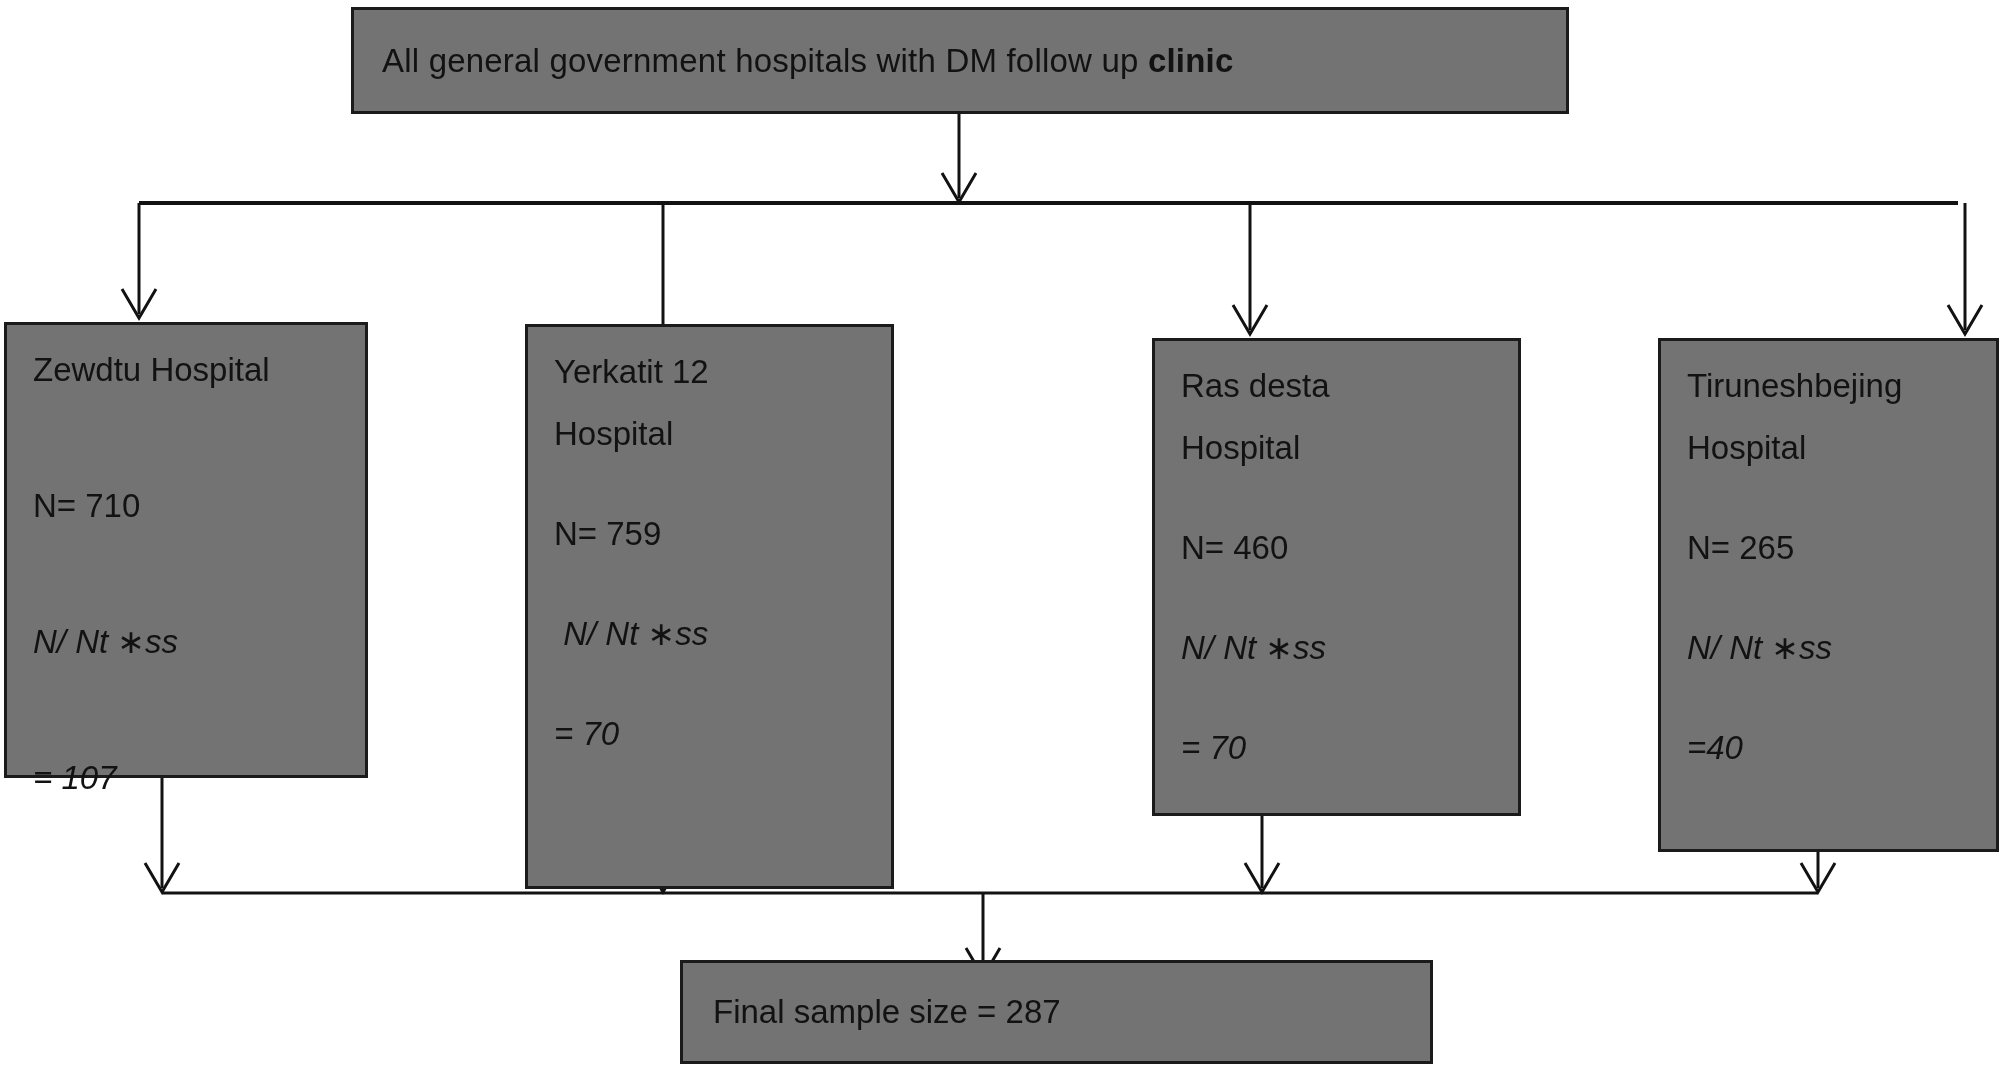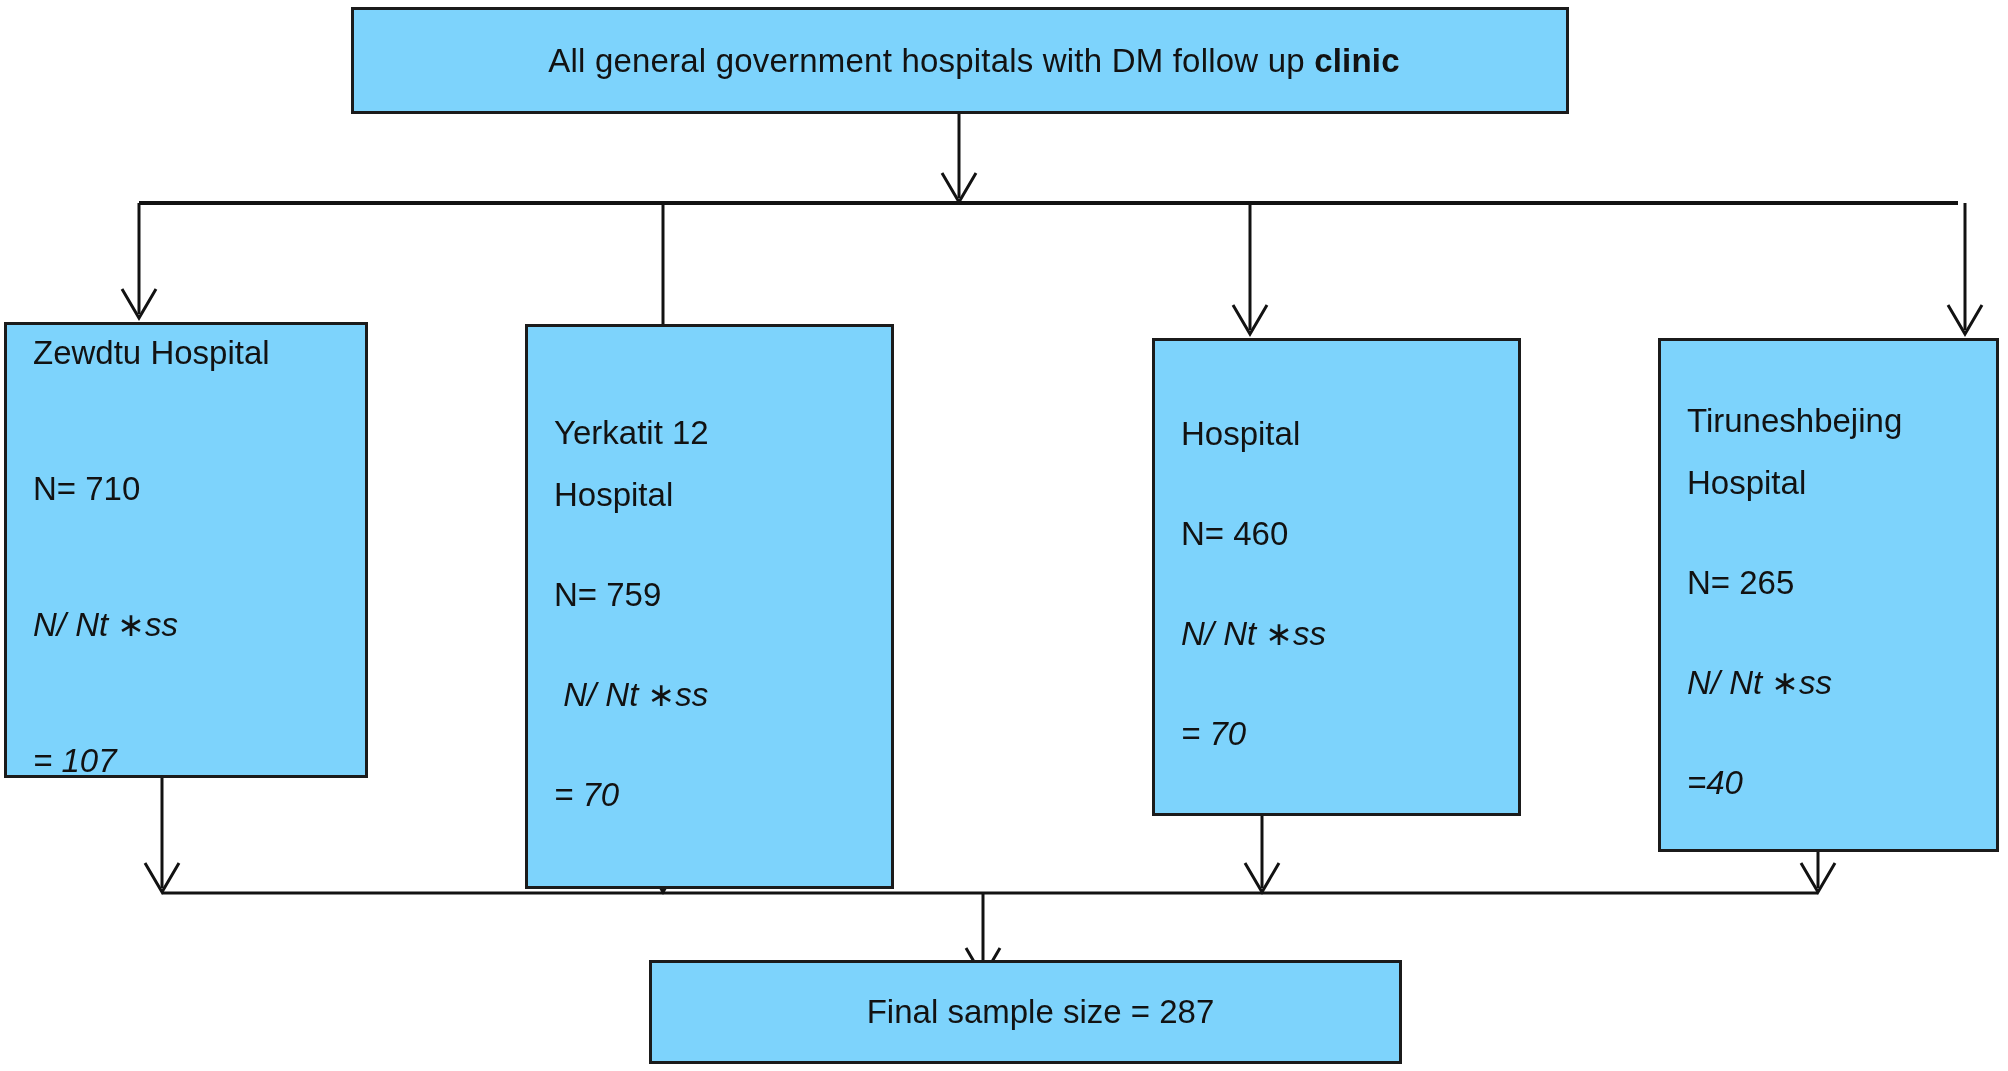--- a/index.html
+++ b/index.html
@@ -18,23 +18,22 @@
   }
   #connectors {
     position: absolute;
     left: 0; top: 0;
     width: 2008px;
     height: 1071px;
   }
   .node {
     position: absolute;
     border: 3px solid #1b1b1b;
-    background: #7dd3fc;
+    background: #737373;
     box-sizing: border-box;
-    justify-content: center;
   }
   .title-box {
     left: 351px; top: 7px;
     width: 1218px; height: 107px;
     display: flex;
     align-items: center;
     padding-left: 28px;
     font-size: 33px;
     letter-spacing: 0.2px;
   }
@@ -50,21 +49,21 @@
     white-space: pre;
   }
   .hospital-box .spaced { margin-top: 38px; }
   .hospital-box .formula,
   .hospital-box .result { font-style: italic; }
   #box-hospital-1 { left: 4px;    top: 322px; width: 364px; height: 456px; gap: 36px; }
   #box-hospital-2 { left: 525px;  top: 324px; width: 369px; height: 565px; }
   #box-hospital-3 { left: 1152px; top: 338px; width: 369px; height: 478px; }
   #box-hospital-4 { left: 1658px; top: 338px; width: 341px; height: 514px; }
   .final-box {
-    left: 649px; top: 960px;
+    left: 680px; top: 960px;
     width: 753px; height: 104px;
     display: flex;
     align-items: center;
     padding-left: 30px;
     font-size: 33px;
   }
   .stroke {
     stroke: #121212;
     stroke-width: 3;
     fill: none;
@@ -141,20 +140,21 @@
 
   <div class="node hospital-box" id="box-hospital-2">
     <div class="line name">Yerkatit 12</div>
     <div class="line name">Hospital</div>
     <div class="line population spaced">N= 759</div>
     <div class="line formula spaced"> N/ Nt ∗ss</div>
     <div class="line result spaced">= 70</div>
   </div>
 
   <div class="node hospital-box" id="box-hospital-3">
+    <div class="line name">Ras desta</div>
     <div class="line name">Hospital</div>
     <div class="line population spaced">N= 460</div>
     <div class="line formula spaced">N/ Nt ∗ss</div>
     <div class="line result spaced">= 70</div>
   </div>
 
   <div class="node hospital-box" id="box-hospital-4">
     <div class="line name">Tiruneshbejing</div>
     <div class="line name">Hospital</div>
     <div class="line population spaced">N= 265</div>

